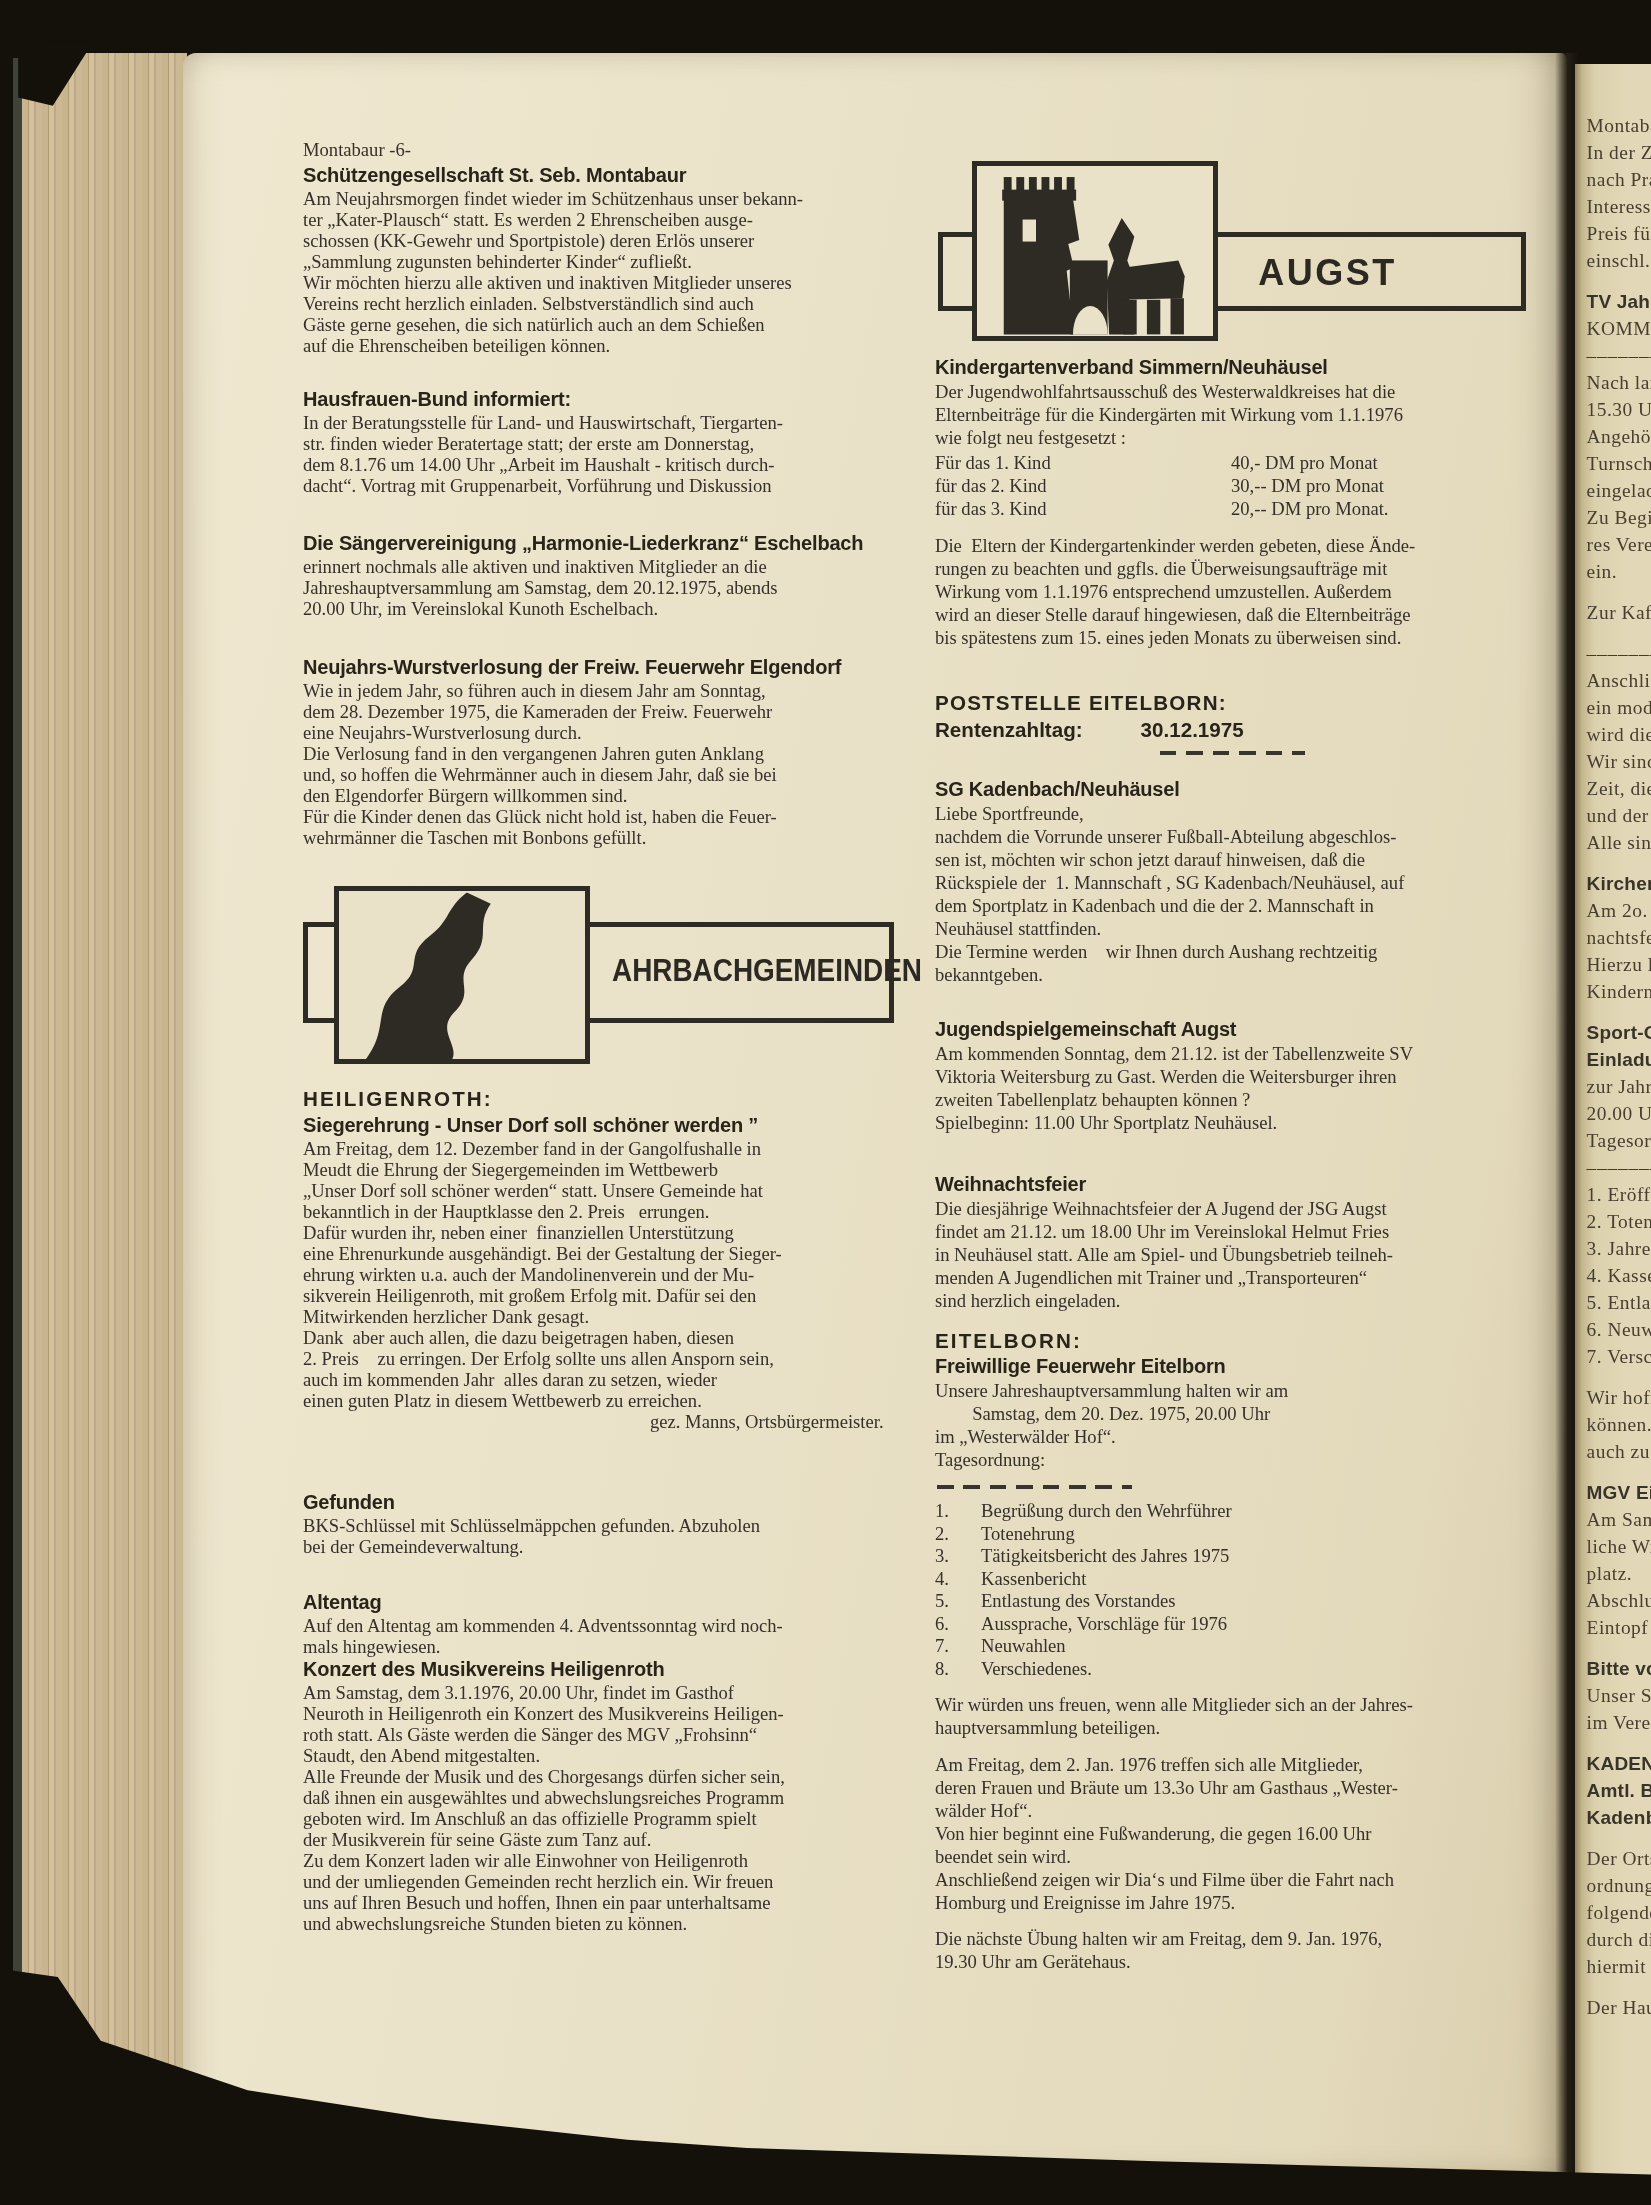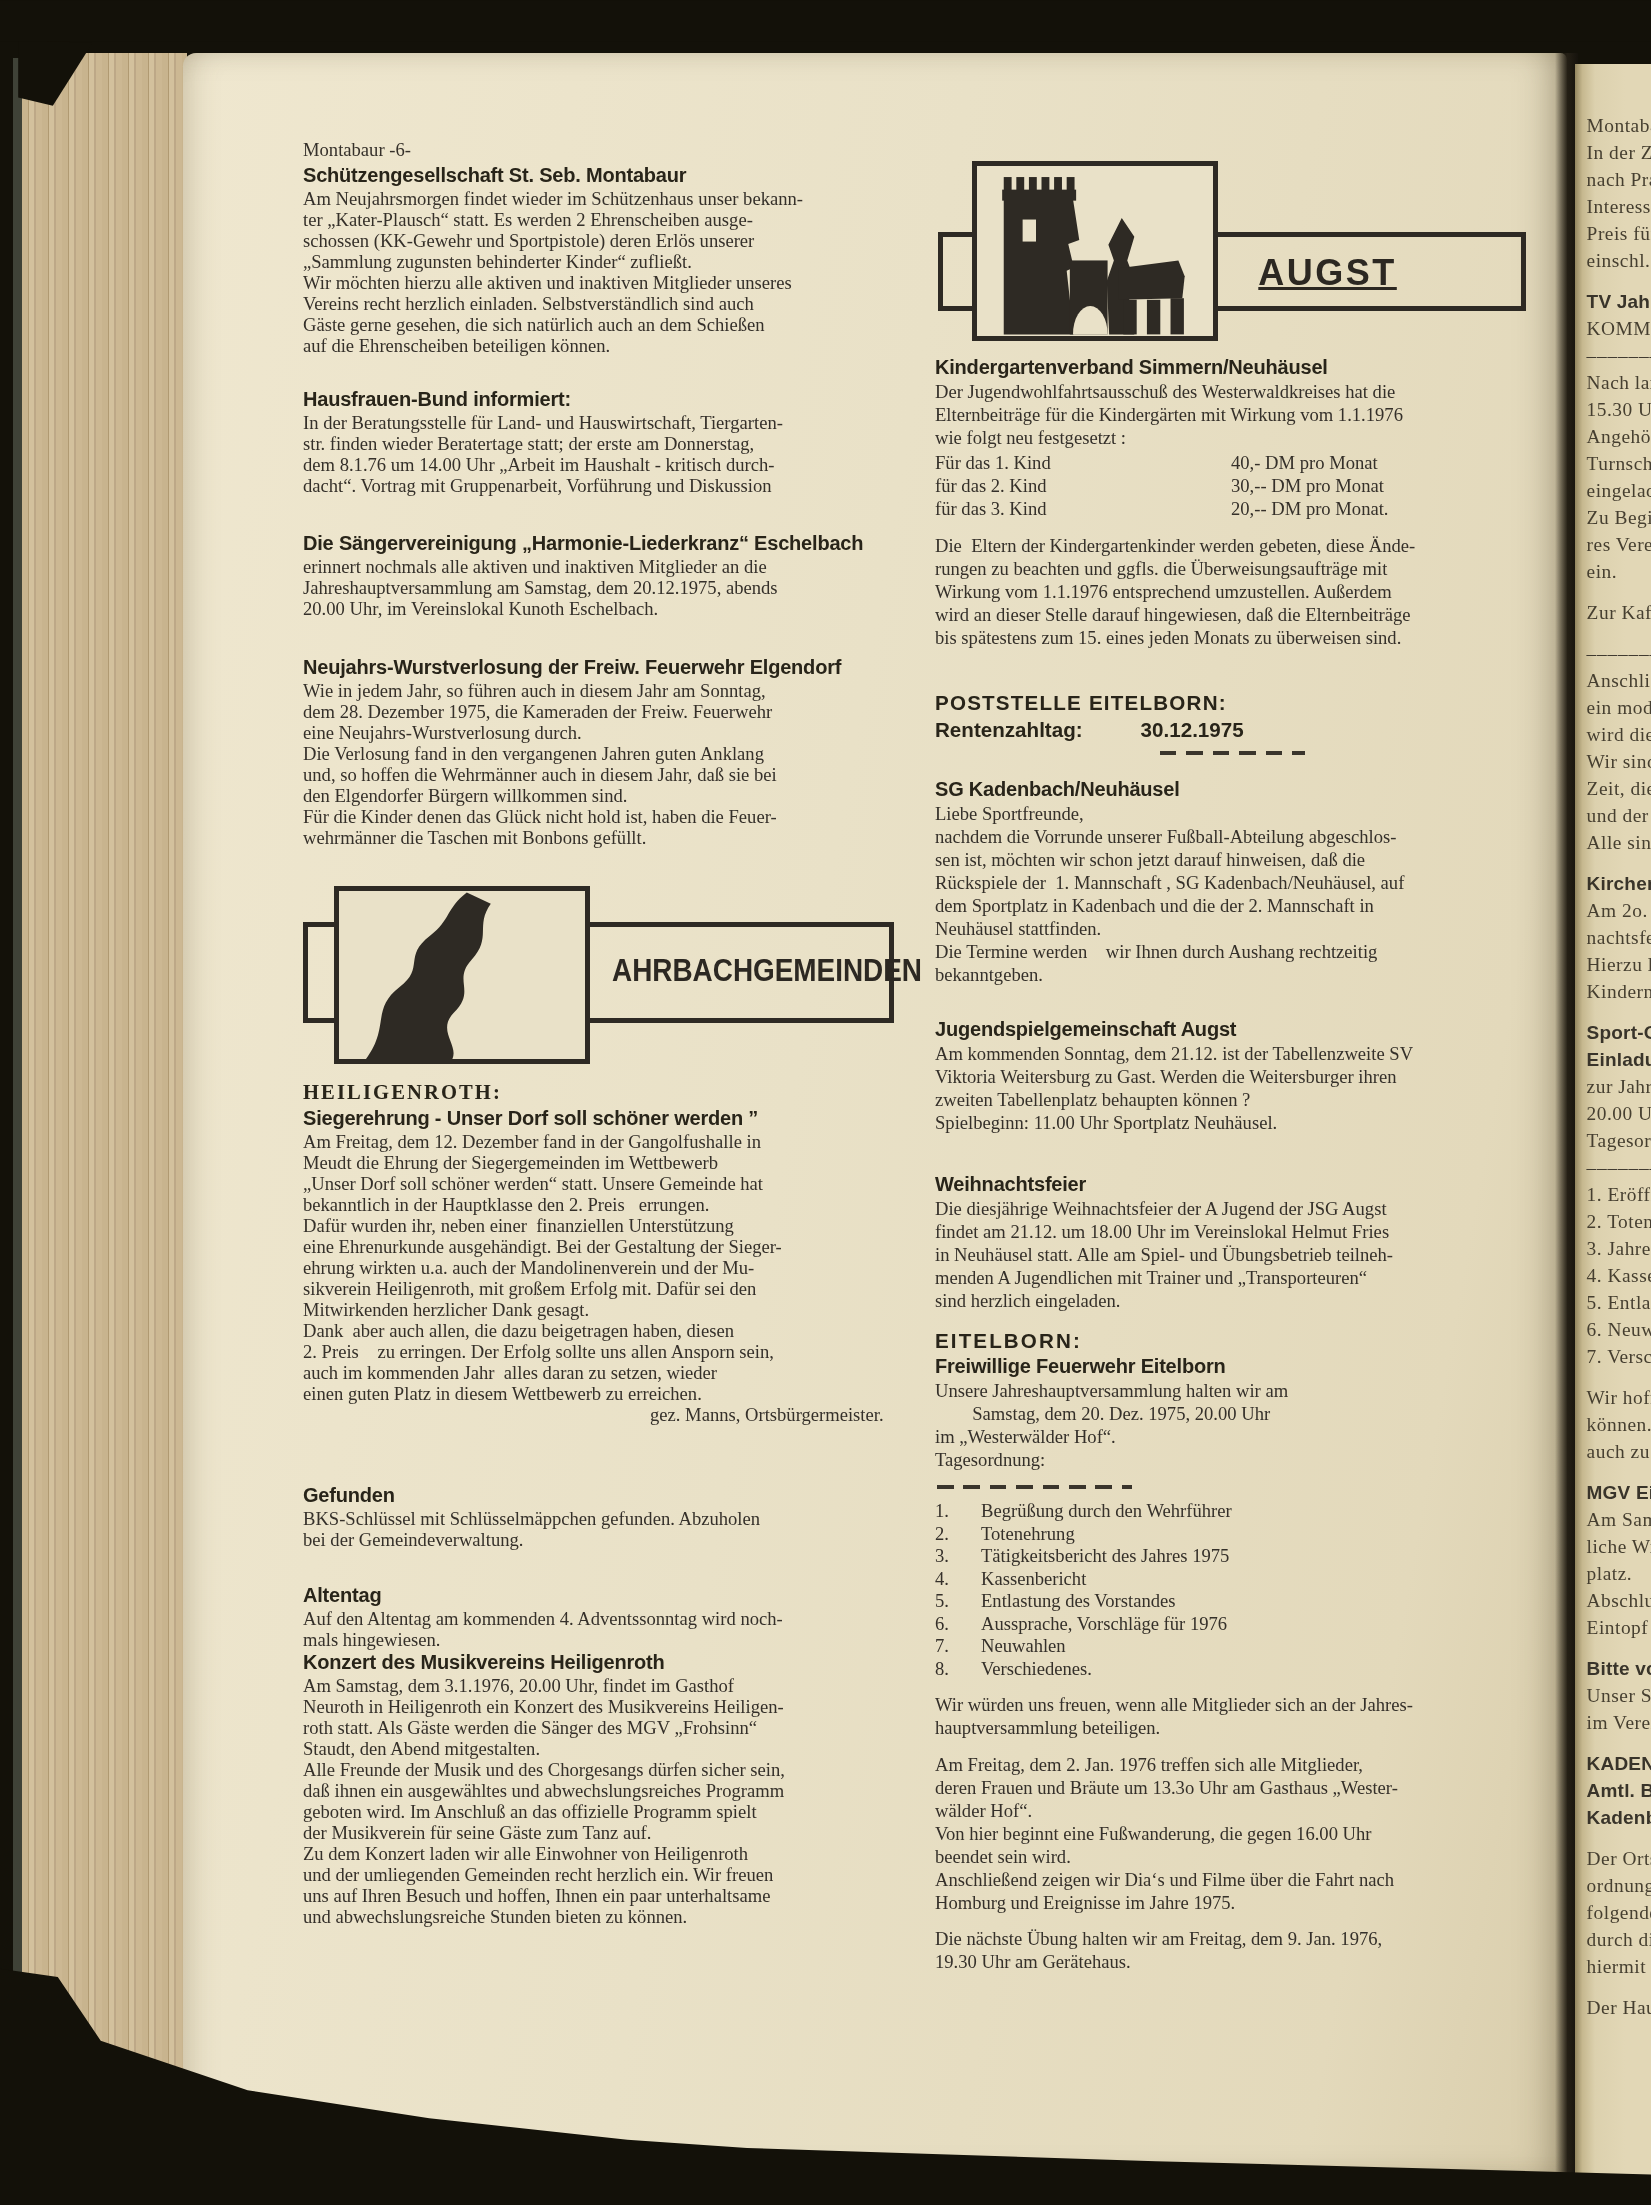--- a/index.html
+++ b/index.html
@@ -41,21 +41,21 @@
   .banner{position:absolute;border:5px solid #2e2a24;}
   .banner-ahrbach{left:0;top:36px;width:581px;height:91px;}
   .banner-augst{left:3.3px;top:168px;width:578px;height:69px;}
   .logo-box{position:absolute;border:5.8px solid #2e2a24;background:#e9e1c8;}
   .box-ahrbach{left:31px;top:0;width:246px;height:168px;}
   .box-augst{left:37px;top:97px;width:236px;height:170px;}
   .logo-label{position:absolute;font-family:"Liberation Sans","DejaVu Sans",sans-serif;
         font-weight:bold;color:#2c2822;}
   .label-ahrbach{left:304px;top:26.4px;width:272px;text-align:center;font-size:31px;
         transform:scaleX(.9);transform-origin:left center;letter-spacing:0;}
-  .label-augst{left:315px;top:15px;font-size:36px;letter-spacing:2.5px;text-decoration:underline;}
+  .label-augst{left:315px;top:15px;font-size:36px;letter-spacing:2.5px;}
   
   .post-row{display:flex;font-family:"Liberation Sans","DejaVu Sans",sans-serif;font-weight:bold;
         font-size:20.6px;line-height:27px;color:#282419;}
   .post-row .date{margin-left:58px;}
   .dash-line{height:4.1px;background:repeating-linear-gradient(90deg,#3a352c 0 16.5px,rgba(0,0,0,0) 16.5px 26.4px);}
   .dash-post{width:145px;margin:8.3px 0 0 225px;}
   .dash-agenda{width:195px;margin:13.2px 0 0 1.7px;}
   .fees{margin-top:1.7px;}
   .fee-row{display:flex;font-size:18.6px;line-height:23px;}
   .fee-label{width:296px;flex:none;}
@@ -117,21 +117,21 @@
       <div class="banner banner-ahrbach">
         <span class="logo-label label-ahrbach">AHRBACHGEMEINDEN</span>
       </div>
       <div class="logo-box box-ahrbach">
         <svg width="246" height="168" viewBox="0 0 300 210">
           <path d="M30,210 C60,170 36,148 72,120 C104,96 76,82 110,56 C136,36 130,22 156,2 L186,16 C166,44 188,58 162,86 C138,112 168,124 140,152 C118,174 146,192 138,210 Z" fill="#2e2a24"></path>
         </svg>
       </div>
     </div>
 
-    <h3 class="head kicker" style="margin-top:8px;font-family:Liberation Serif, serif;">HEILIGENROTH:</h3>
+    <h3 class="head kicker" style="margin-top:15px;">HEILIGENROTH:</h3>
     <h3 class="head">Siegerehrung - Unser Dorf soll schöner werden ”</h3>
     <p class="body">Am Freitag, dem 12. Dezember fand in der Gangolfushalle in
 Meudt die Ehrung der Siegergemeinden im Wettbewerb
 „Unser Dorf soll schöner werden“ statt. Unsere Gemeinde hat
 bekanntlich in der Hauptklasse den 2. Preis   errungen.
 Dafür wurden ihr, neben einer  finanziellen Unterstützung
 eine Ehrenurkunde ausgehändigt. Bei der Gestaltung der Sieger-
 ehrung wirkten u.a. auch der Mandolinenverein und der Mu-
 sikverein Heiligenroth, mit großem Erfolg mit. Dafür sei den
 Mitwirkenden herzlicher Dank gesagt.

